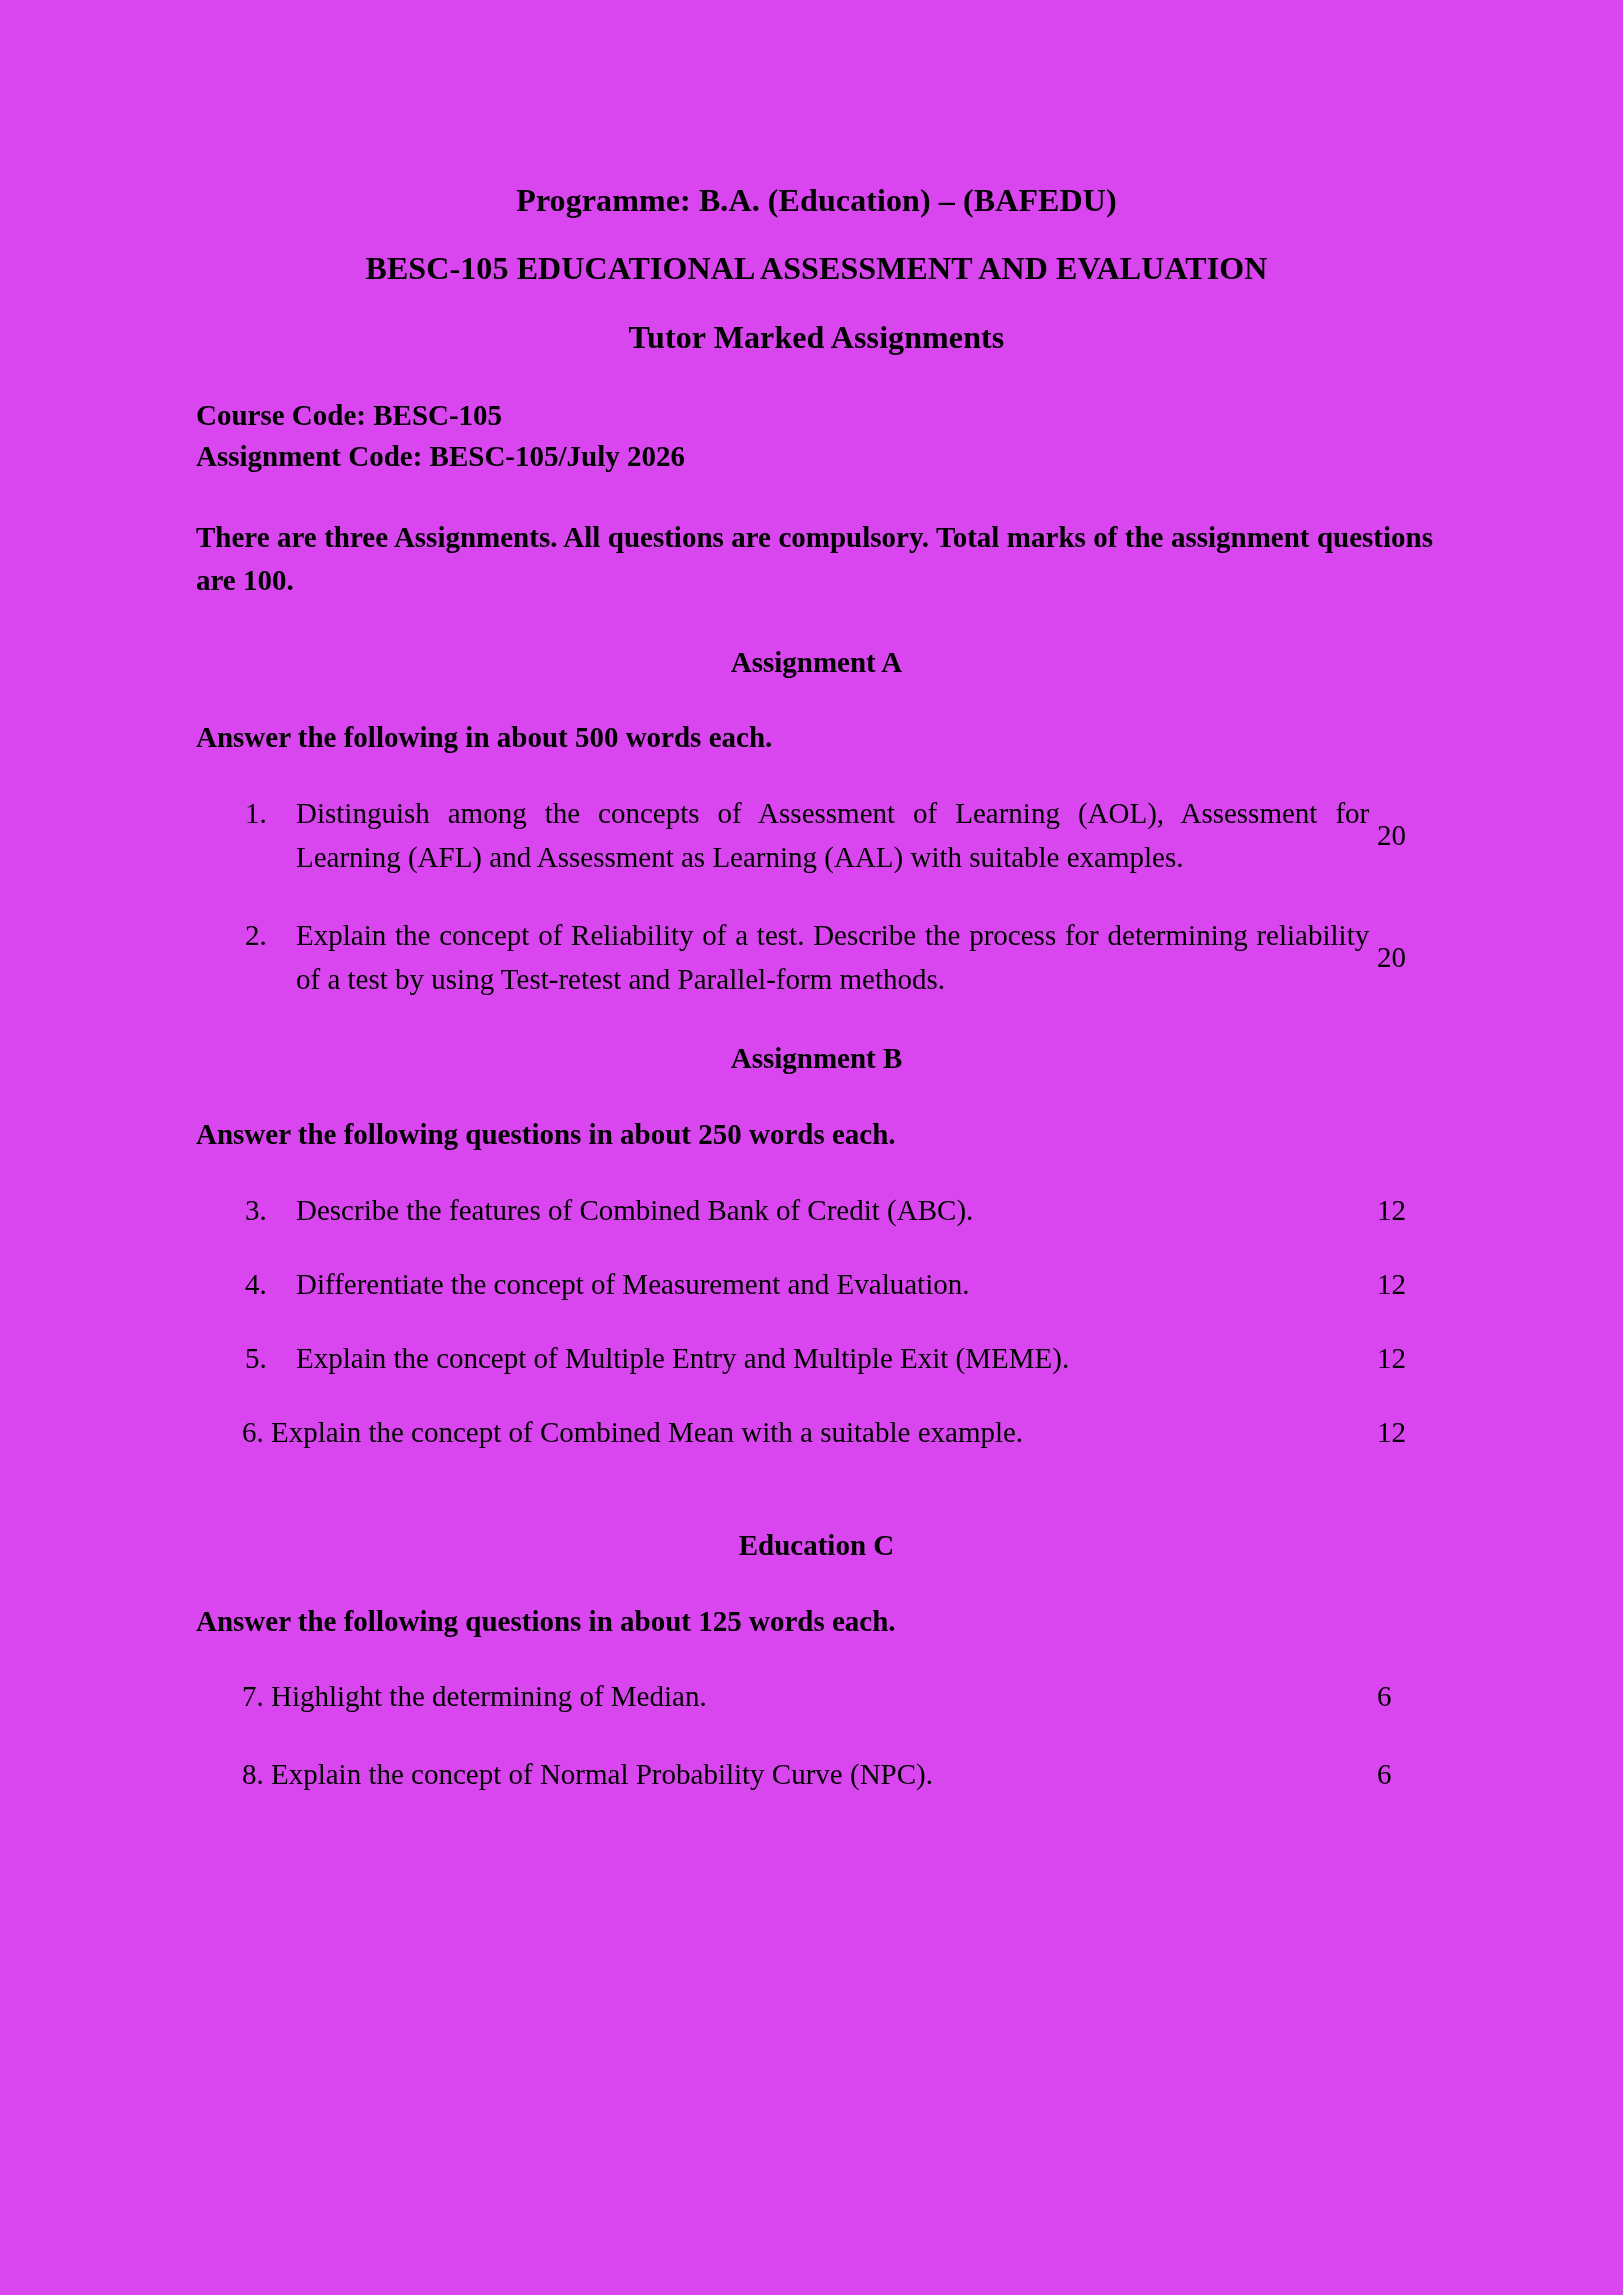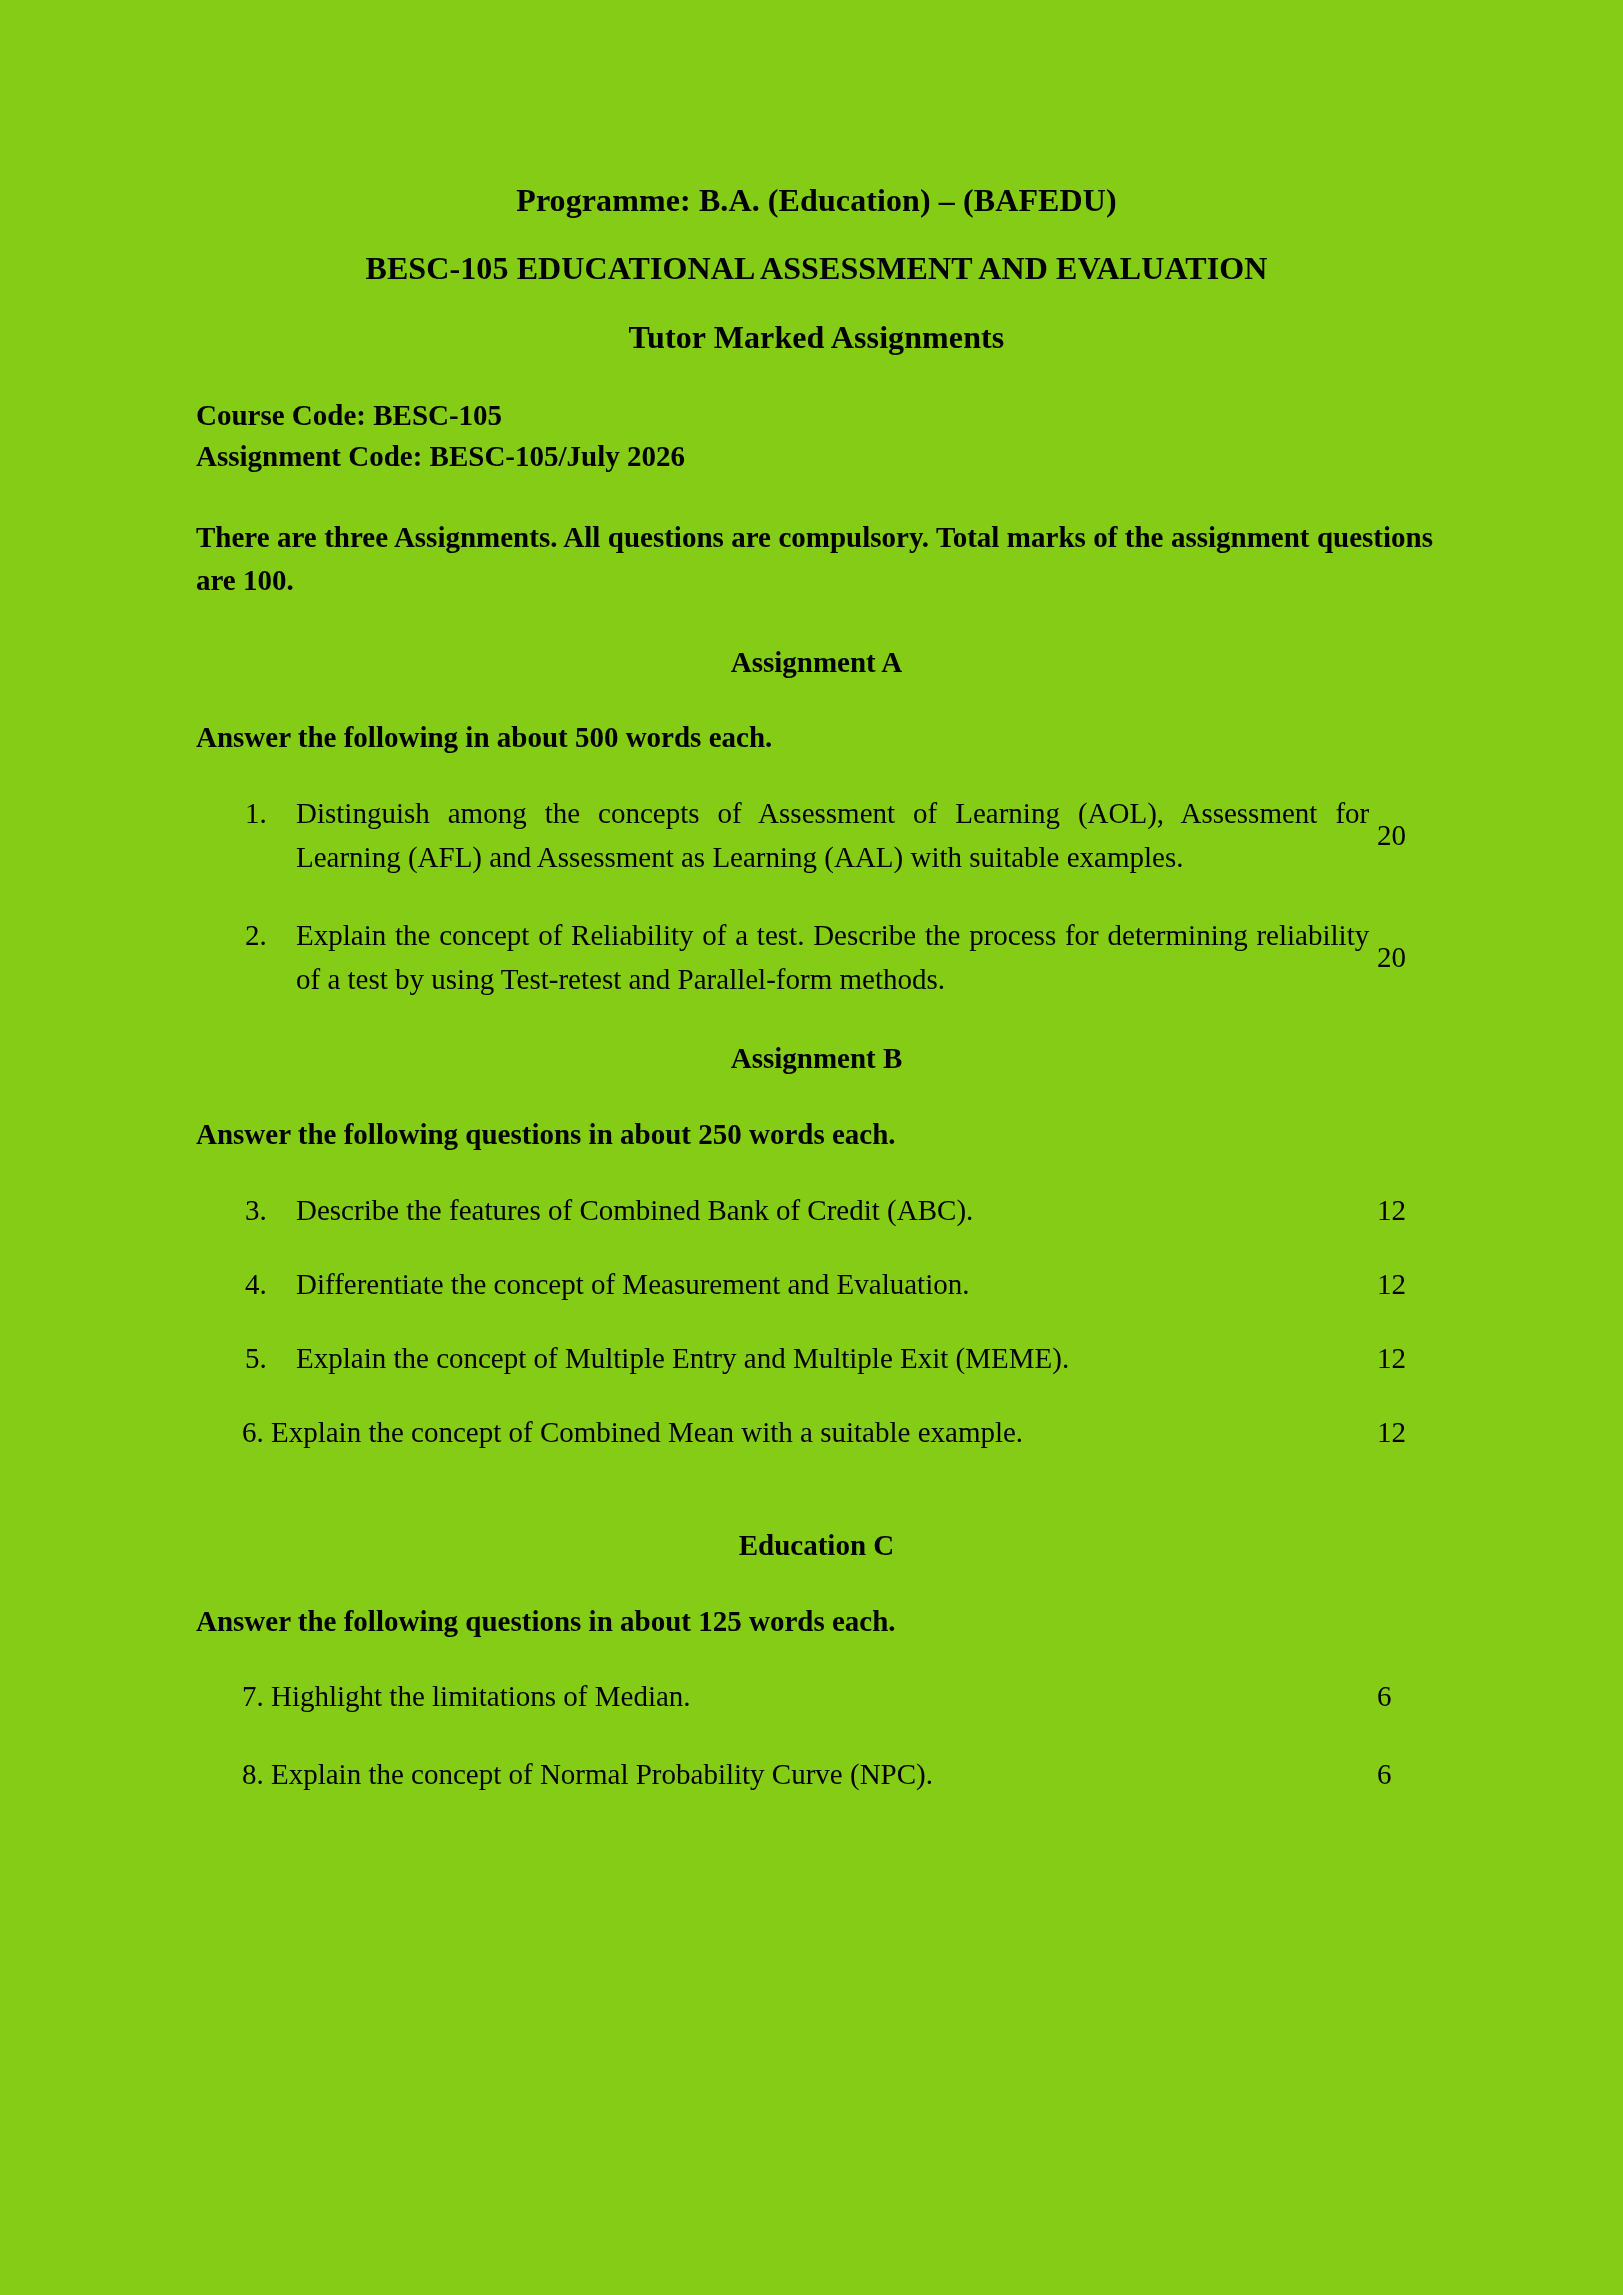--- a/index.html
+++ b/index.html
@@ -9,21 +9,21 @@
     background: #ffffff;
   }
   body {
     font-family: "Liberation Serif", "DejaVu Serif", serif;
     color: #000000;
   }
   .page {
     position: relative;
     width: 1623px;
     height: 2295px;
-    background: #84cc16;
+    background: #d946ef;
     box-sizing: border-box;
     padding: 182px 186px 0 196px;
     overflow: hidden;
   }
   .doc-title {
     text-align: center;
     font-weight: bold;
     font-size: 32px;
     line-height: 1.18;
     margin: 0 0 30px 0;
@@ -194,21 +194,21 @@
       <span class="q-marks">12</span>
     </span>
   </div>
 
   <h2 class="section-heading spaced-top">Education C</h2>
   <div class="answer-line">Answer the following questions in about 125 words each.</div>
 
   <div class="q manual qc">
     <span class="q-num">7.</span>
     <span class="q-body">
-      <span class="q-text nojustify">Highlight the limitations of Median.</span>
+      <span class="q-text nojustify">Highlight the determining of Median.</span>
       <span class="q-marks">6</span>
     </span>
   </div>
 
   <div class="q manual qc">
     <span class="q-num">8.</span>
     <span class="q-body">
       <span class="q-text nojustify">Explain the concept of Normal Probability Curve (NPC).</span>
       <span class="q-marks">6</span>
     </span>

